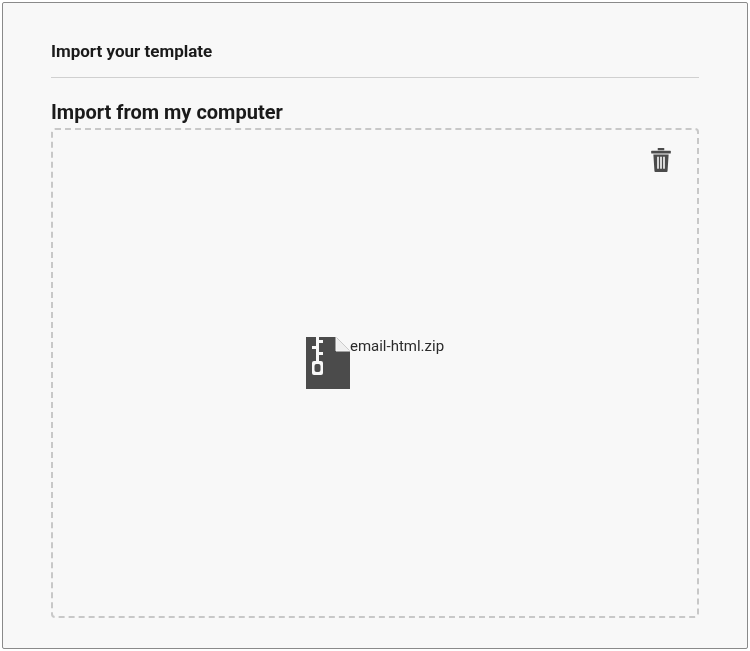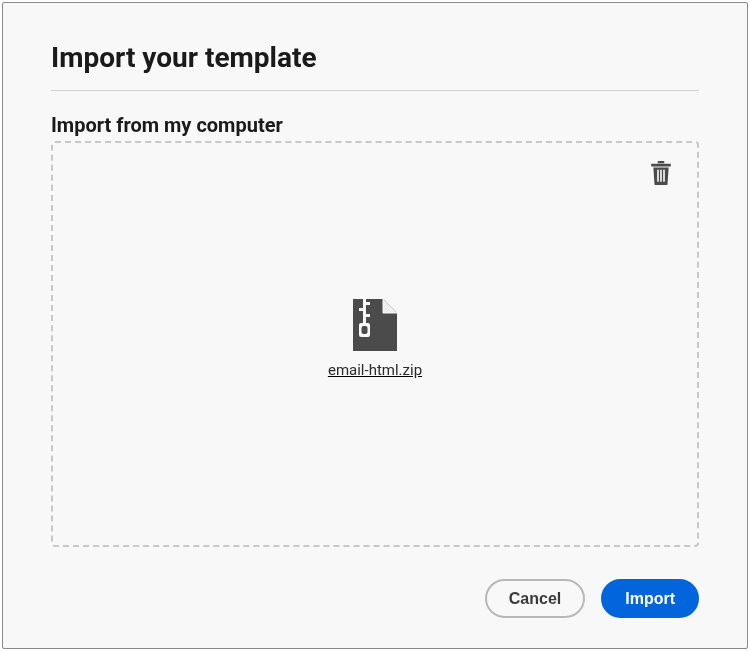--- a/index.html
+++ b/index.html
@@ -19,21 +19,21 @@
       height: 647px;
       margin: 2px;
       background: #f8f8f8;
       border: 1px solid #8a8a8a;
       border-radius: 2px;
       padding: 38px 48px 30px 48px;
       display: flex;
       flex-direction: column;
     }
     .dialog-title {
-      font-size: 28px;
+      font-size: 17px;
       font-weight: 700;
       color: #1a1a1a;
       margin-bottom: 16px;
     }
     .divider {
       border: none;
       border-top: 1px solid #d0d0d0;
       margin-bottom: 22px;
     }
     .section-title {
@@ -71,24 +71,21 @@
       padding: 0;
       color: #4b4b4b;
     }
     .trash-btn svg {
       width: 20px;
       height: 24px;
       display: block;
     }
     .file-block {
       display: flex;
-      flex-direction: column;
-      align-items: center;
       margin-top: -10px;
-      text-decoration: underline;
     }
     .file-icon {
       width: 44px;
       height: 52px;
       color: #4b4b4b;
       margin-bottom: 10px;
     }
     .file-icon svg {
       width: 100%;
       height: 100%;
@@ -163,18 +160,14 @@
           <rect x="13" y="15" width="4" height="3" fill="#f8f8f8"></rect>
           <rect x="6" y="24" width="11" height="14" rx="2" fill="#f8f8f8"></rect>
           <rect x="8.5" y="27" width="6" height="8" rx="2" fill="#4b4b4b"></rect>
         </svg>
       </span>
       <div class="file-name">email-html.zip</div>
     </div>
 
   </div>
 
-  <div class="footer">
-    <button class="btn btn-secondary">Cancel</button>
-    <button class="btn btn-primary">Import</button>
-  </div>
 
 </div>
 
 </body></html>

